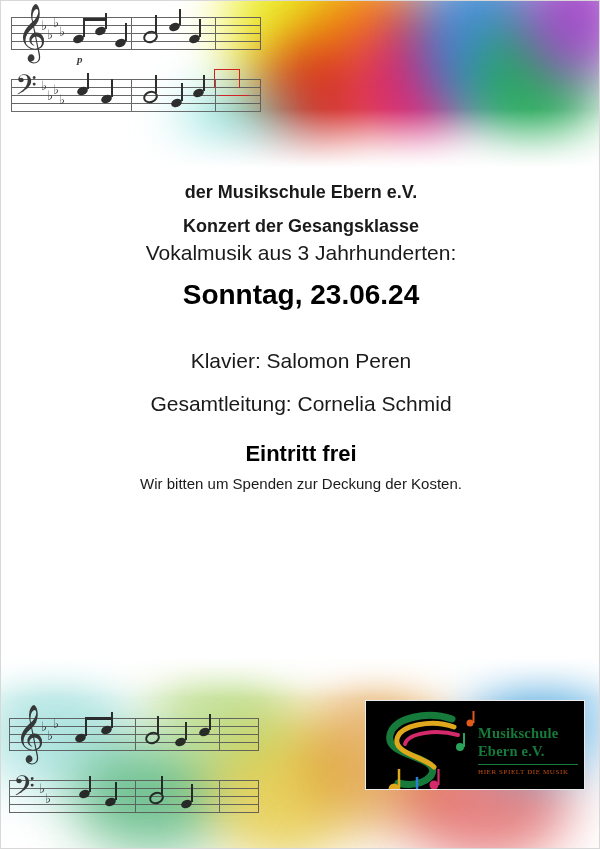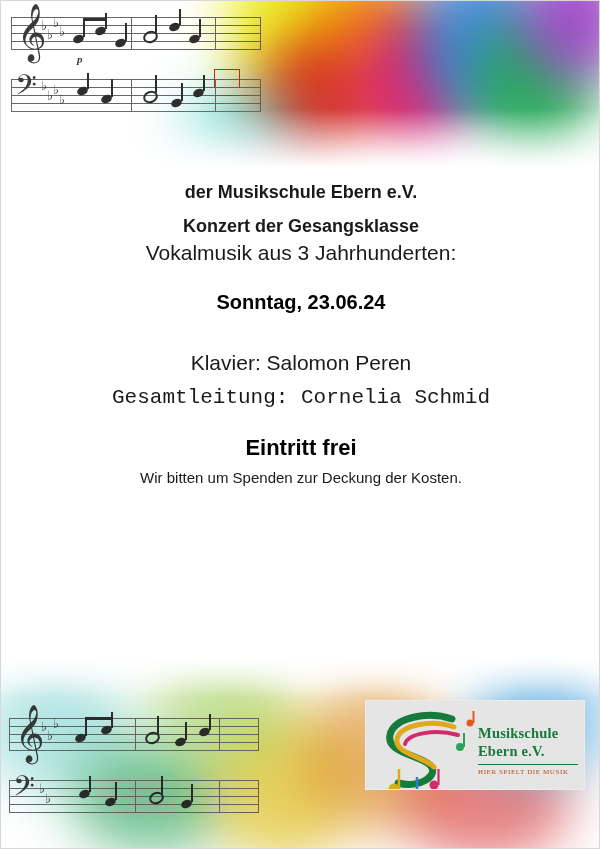--- a/index.html
+++ b/index.html
@@ -150,25 +150,25 @@
     margin: 24px 0 16px 0;
     line-height: 1;
   }
   .genre {
     font-size: 21px;
     color: #1a1a1a;
     line-height: 1.34;
     margin: 0;
   }
   .date {
-    font-size: 20px;
+    font-size: 28px;
     font-weight: bold;
     color: #000000;
     line-height: 1.3;
-    margin: 22px 0 0 0;
+    margin: 10px 0 0 0;
   }
   .venue {
     font-size: 20px;
     color: #1a1a1a;
     margin: 16px 0 0 0;
   }
   .credits {
     font-size: 21px;
     color: #1a1a1a;
     line-height: 1.38;
@@ -186,21 +186,21 @@
     margin: 8px 0 0 0;
   }
 
   
   .logo {
     position: absolute;
     left: 365px;
     top: 700px;
     width: 218px;
     height: 88px;
-    background: #e5e5e5;
+    background: #000000;
     box-shadow: 0 0 0 1px #ececec;
     overflow: hidden;
   }
   .logo-swoosh {
     position: absolute;
     left: 8px;
     top: 6px;
     width: 110px;
     height: 96px;
   }
@@ -317,21 +317,21 @@
     <p class="subline">der Musikschule Ebern e.V.</p>
     <p class="subline subline-1">Konzert der Gesangsklasse</p>
 
 
     <p class="genre">Vokalmusik aus 3 Jahrhunderten:</p>
 
     <p class="date">Sonntag, 23.06.24</p>
 
 
     <p class="credits">Klavier: Salomon Peren</p>
-    <p class="credits" style="margin-top:6px;font-family:Liberation Mono, monospace;">Gesamtleitung: Cornelia Schmid</p>
+    <p class="credits" style="margin-top:14px;">Gesamtleitung: Cornelia Schmid</p>
 
     <p class="free">Eintritt frei</p>
     <p class="donate">Wir bitten um Spenden zur Deckung der Kosten.</p>
   </div>
 
   <div class="banner banner-bottom">
     <div class="blob" style="left:-20px;top:20px;width:150px;height:120px;background:#7fd4d0;opacity:.6;"></div>
     <div class="blob" style="left:70px;top:90px;width:160px;height:110px;background:#2aa35a;opacity:.65;"></div>
     <div class="blob" style="left:205px;top:60px;width:150px;height:150px;background:#e0c020;opacity:.7;"></div>
     <div class="blob" style="left:300px;top:30px;width:150px;height:150px;background:#d8861a;opacity:.6;"></div>

